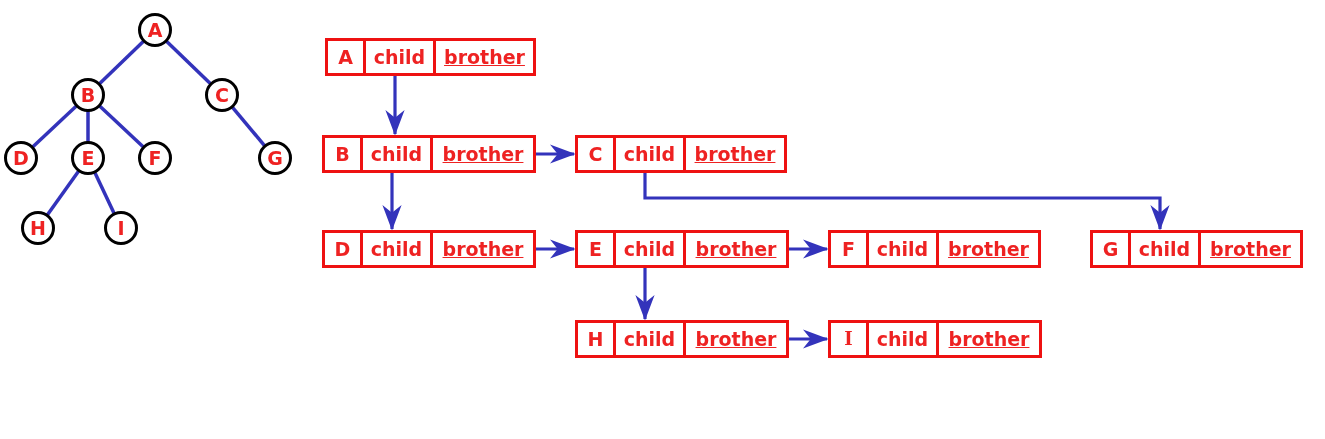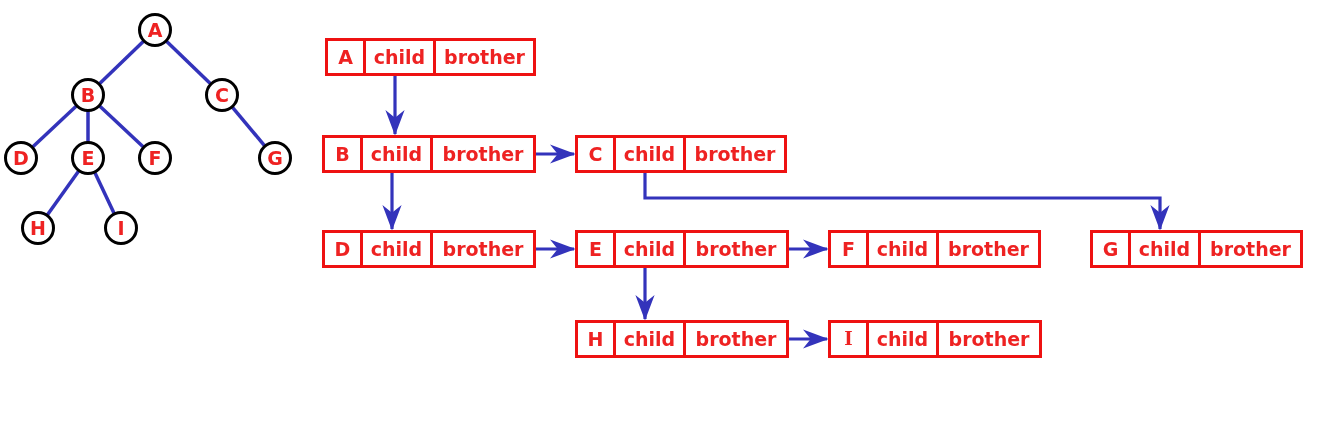--- a/index.html
+++ b/index.html
@@ -79,20 +79,21 @@
   }
   .record .cell.child {
     width: 70px;
     flex: 0 0 70px;
     border-left: 3px solid #ee1111;
     text-align: right;
   }
   .record .cell.brother {
     flex: 1 1 auto;
     border-left: 3px solid #ee1111;
+    text-decoration: underline;
   }
   .record .cell.key.serif {
     font-family: "DejaVu Serif", serif;
     font-size: 18px;
   }
 </style>
 </head>
 <body>
 
 <div id="canvas">

